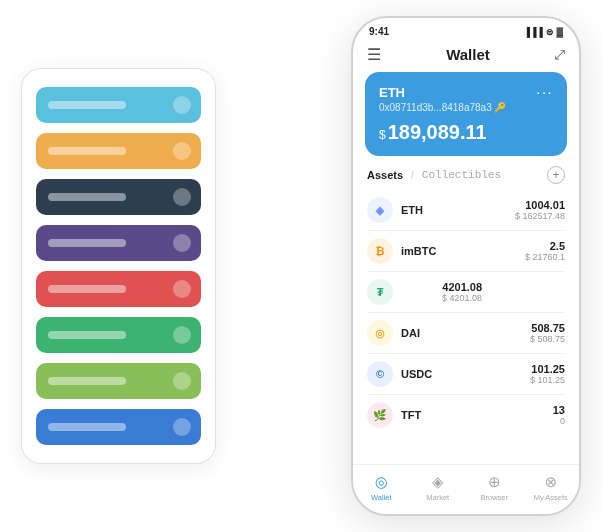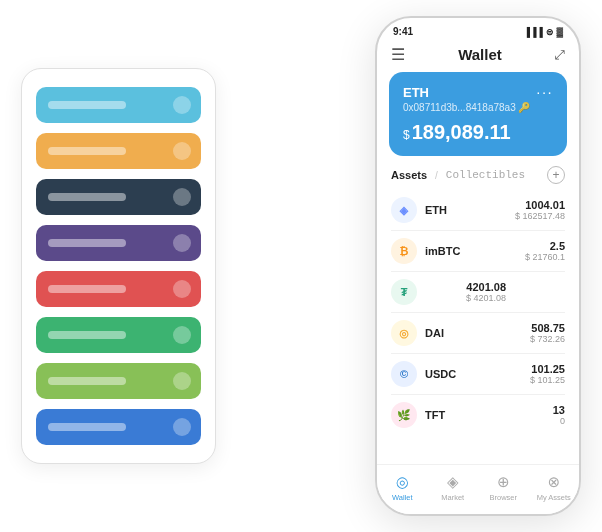--- a/index.html
+++ b/index.html
@@ -64,21 +64,21 @@
       height: 18px;
       border-radius: 50%;
       background: rgba(255,255,255,0.3);
     }
 
     
     .phone {
       position: absolute;
       right: 0;
       top: 0;
-      width: 206px;
+      width: 230px;
       height: 500px;
       background: #fff;
       border-radius: 36px;
       border: 2px solid #d0d0d0;
       box-shadow: 0 8px 40px rgba(0,0,0,0.12);
       overflow: hidden;
       display: flex;
       flex-direction: column;
     }
 
@@ -397,21 +397,21 @@
           <div class="asset-values">
             <div class="asset-amount">4201.08</div>
             <div class="asset-usd">$ 4201.08</div>
           </div>
         </div>
         <div class="asset-item">
           <div class="asset-icon" style="background: rgb(255, 248, 224); color: rgb(245, 172, 55); font-size: 11px; font-weight: 700;">◎</div>
           <div class="asset-name">DAI</div>
           <div class="asset-values">
             <div class="asset-amount">508.75</div>
-            <div class="asset-usd">$ 732.26</div>
+            <div class="asset-usd">$ 508.75</div>
           </div>
         </div>
         <div class="asset-item">
           <div class="asset-icon" style="background: rgb(232, 240, 255); color: rgb(39, 117, 202); font-size: 11px; font-weight: 700;">©</div>
           <div class="asset-name">USDC</div>
           <div class="asset-values">
             <div class="asset-amount">101.25</div>
             <div class="asset-usd">$ 101.25</div>
           </div>
         </div>

